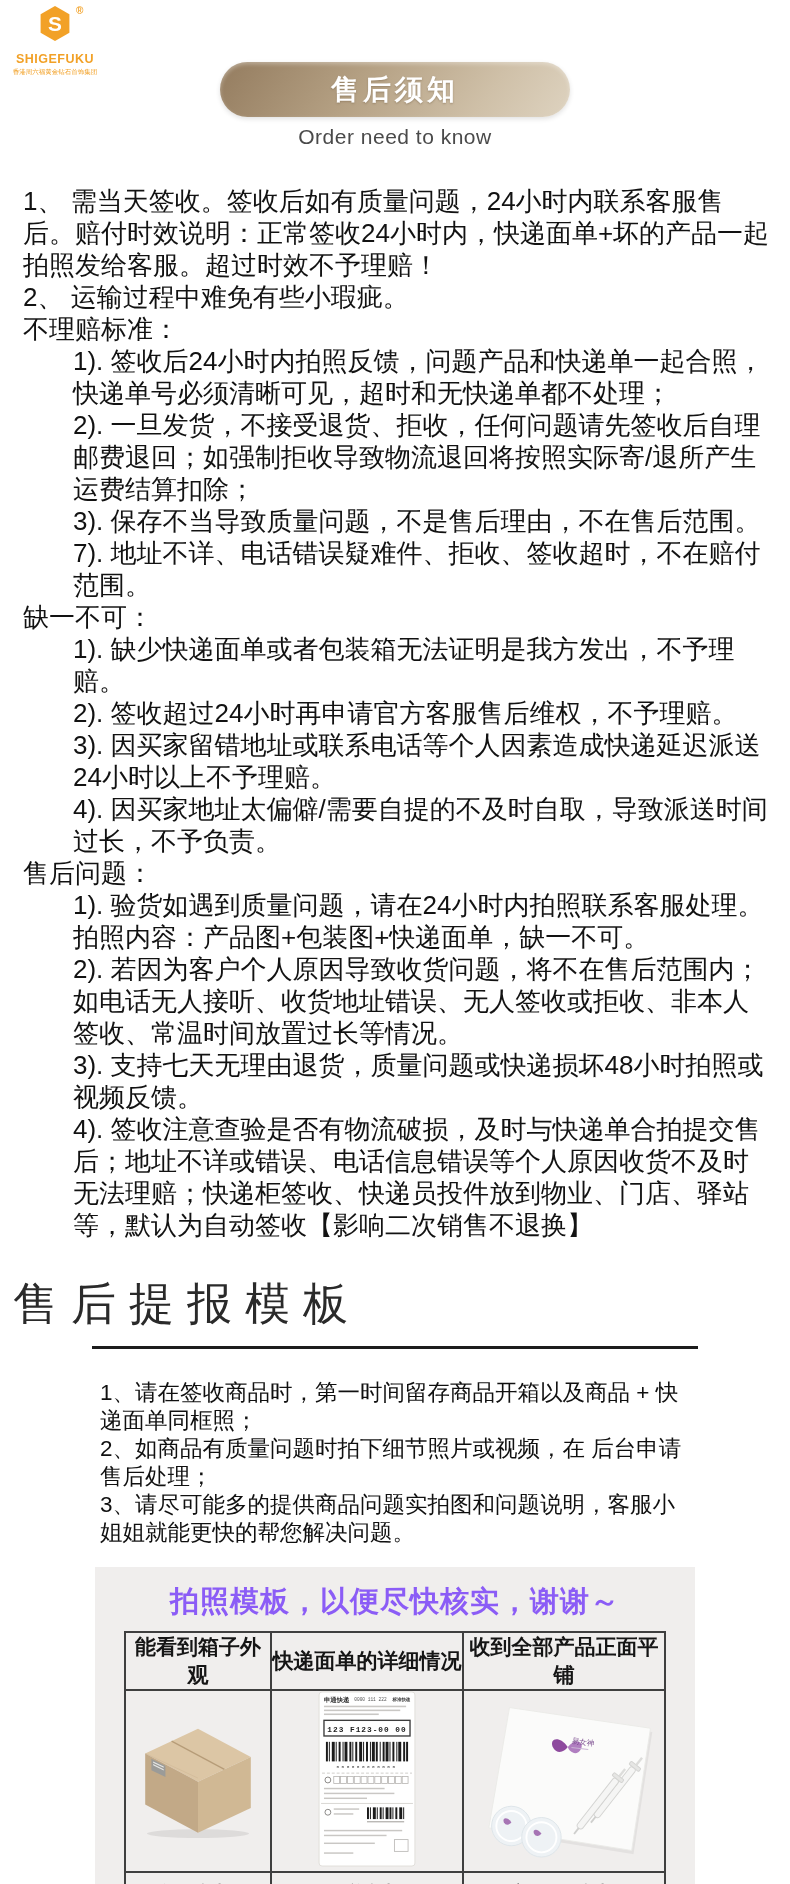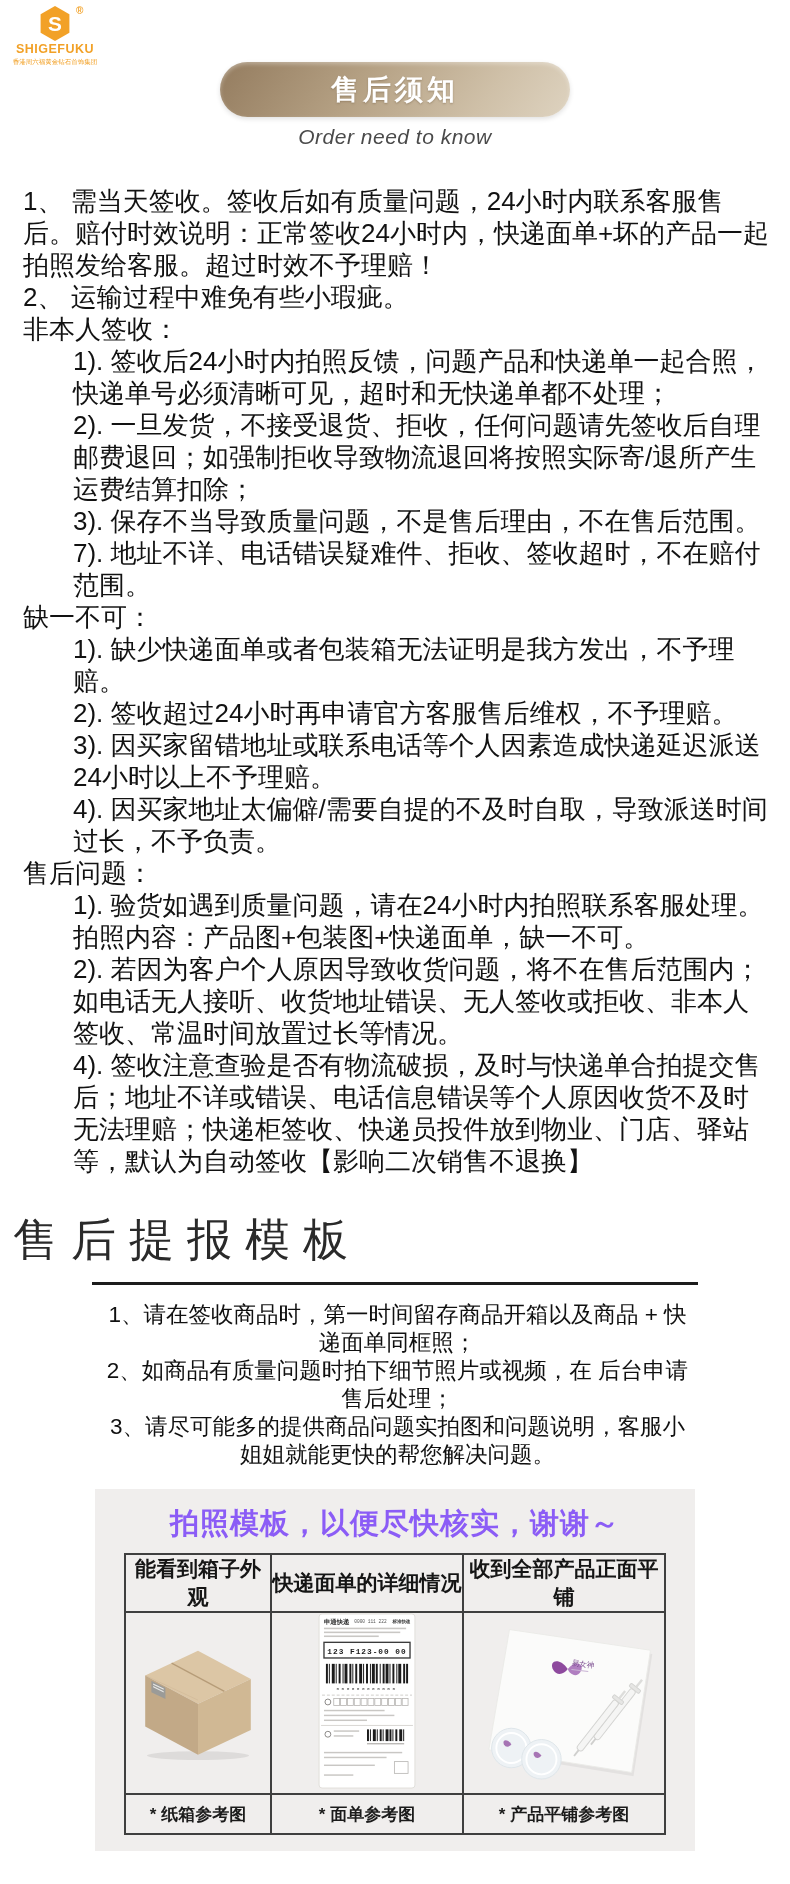--- a/index.html
+++ b/index.html
@@ -4,43 +4,43 @@
 <style>
   * { margin:0; padding:0; box-sizing:border-box; }
   html,body { background:#ffffff; }
   body { width:790px; font-family:"Liberation Sans","DejaVu Sans",sans-serif; color:#141414; }
   .page { position:relative; width:790px; height:1884px; background:#fff; overflow:hidden; }
 
   
   .logo { position:absolute; top:5px; left:12px; width:86px; text-align:center; color:#f2a127; }
   .logo svg { display:block; margin:0 auto; }
   .logo .mark { position:absolute; top:0; left:64px; font-size:10px; font-weight:bold; }
-  .brand-name { display:block; font-size:12.5px; font-weight:bold; letter-spacing:.5px; margin-top:0; }
+  .brand-name { display:block; font-size:12.5px; font-weight:bold; letter-spacing:.5px; margin-top:10px; }
   .logo-sub { font-size:6.5px; margin-top:2px; white-space:nowrap; }
 
   
   .banner { width:350px; height:55px; margin:62px auto 0; border-radius:28px;
     background:linear-gradient(125deg,#947c5f 0%,#b5a184 40%,#cfc0a8 75%,#ded3c0 100%);
     display:flex; align-items:center; justify-content:center;
     box-shadow:inset 0 2px 4px rgba(255,255,255,.35), 0 2px 5px rgba(0,0,0,.12); }
   .banner span { color:#fff; font-size:28px; font-weight:bold; letter-spacing:4px;
     text-shadow:0 1px 2px rgba(110,92,64,.45); }
   .banner-sub { text-align:center; font-size:21px; line-height:20px; color:#4a4a4a;
-    margin-top:10px; letter-spacing:.5px; font-weight:500;font-style:italic; }
+    margin-top:10px; letter-spacing:.5px; font-weight:500; }
 
   
   .notice { margin:38px 18px 0 23px; font-size:26px; line-height:32px; color:#121212; }
   .np { margin:0; }
   .np.sub { padding-left:50px; }
 
   
   .template-title { margin-top:36px; text-align:left; font-size:45px; font-weight:500;
     letter-spacing:13px; text-indent:13px; color:#2a2a2a; line-height:54px; }
   .divider { width:606px; height:3px; background:#1c1c1c; margin:15px auto 0; }
-  .template-list { margin:16px 95px 0 100px; font-size:22.5px; line-height:28px; color:#101010;text-align:center; }
+  .template-list { margin:30px 95px 0 100px; font-size:22.5px; line-height:28px; color:#101010; }
 
   
   .panel { width:600px; margin:20px auto 0; background:#f0eeed; padding:18px 22px 16px; }
   .panel-title { text-align:center; font-size:29px; font-weight:bold; color:#8b5cf6;
     letter-spacing:1px; line-height:32px; }
   .ref-table { border-collapse:collapse; margin:14px auto 0; table-layout:fixed; }
   .ref-table th, .ref-table td { border:2px solid #3f3f3f; text-align:center; vertical-align:middle; }
   .ref-table th { font-size:21px; font-weight:bold; height:54px; color:#151515; }
   .img-cell { height:135px; }
   .cap-cell { height:40px; font-weight:bold; font-size:17px; color:#1b1b1b; }
@@ -61,33 +61,34 @@
   </div>
 
   <div class="banner">
     <span>售后须知</span>
   </div>
   <div class="banner-sub">Order need to know</div>
 
   <div class="notice">
     <p class="np">1、 需当天签收。签收后如有质量问题，24小时内联系客服售后。赔付时效说明：正常签收24小时内，快递面单+坏的产品一起拍照发给客服。超过时效不予理赔！</p>
     <p class="np">2、 运输过程中难免有些小瑕疵。</p>
-    <p class="np">非本人签收：</p>
+    <p class="np">不理赔标准：</p>
     <p class="np sub">1). 签收后24小时内拍照反馈，问题产品和快递单一起合照，快递单号必须清晰可见，超时和无快递单都不处理；</p>
     <p class="np sub">2). 一旦发货，不接受退货、拒收，任何问题请先签收后自理邮费退回；如强制拒收导致物流退回将按照实际寄/退所产生运费结算扣除；</p>
     <p class="np sub">3). 保存不当导致质量问题，不是售后理由，不在售后范围。</p>
     <p class="np sub">7). 地址不详、电话错误疑难件、拒收、签收超时，不在赔付范围。</p>
     <p class="np">缺一不可：</p>
     <p class="np sub">1). 缺少快递面单或者包装箱无法证明是我方发出，不予理赔。</p>
     <p class="np sub">2). 签收超过24小时再申请官方客服售后维权，不予理赔。</p>
     <p class="np sub">3). 因买家留错地址或联系电话等个人因素造成快递延迟派送24小时以上不予理赔。</p>
     <p class="np sub">4). 因买家地址太偏僻/需要自提的不及时自取，导致派送时间过长，不予负责。</p>
     <p class="np">售后问题：</p>
     <p class="np sub">1). 验货如遇到质量问题，请在24小时内拍照联系客服处理。拍照内容：产品图+包装图+快递面单，缺一不可。</p>
     <p class="np sub">2). 若因为客户个人原因导致收货问题，将不在售后范围内；如电话无人接听、收货地址错误、无人签收或拒收、非本人签收、常温时间放置过长等情况。</p>
+    <p class="np sub">3). 支持七天无理由退货，质量问题或快递损坏48小时拍照或视频反馈。</p>
     <p class="np sub">4). 签收注意查验是否有物流破损，及时与快递单合拍提交售后；地址不详或错误、电话信息错误等个人原因收货不及时无法理赔；快递柜签收、快递员投件放到物业、门店、驿站等，默认为自动签收【影响二次销售不退换】</p>
   </div>
 
   <h2 class="template-title">售后提报模板</h2>
   <div class="divider"></div>
   <div class="template-list">
     <p>1、请在签收商品时，第一时间留存商品开箱以及商品 + 快递面单同框照；</p>
     <p>2、如商品有质量问题时拍下细节照片或视频，在 后台申请售后处理；</p>
     <p>3、请尽可能多的提供商品问题实拍图和问题说明，客服小姐姐就能更快的帮您解决问题。</p>
   </div>

